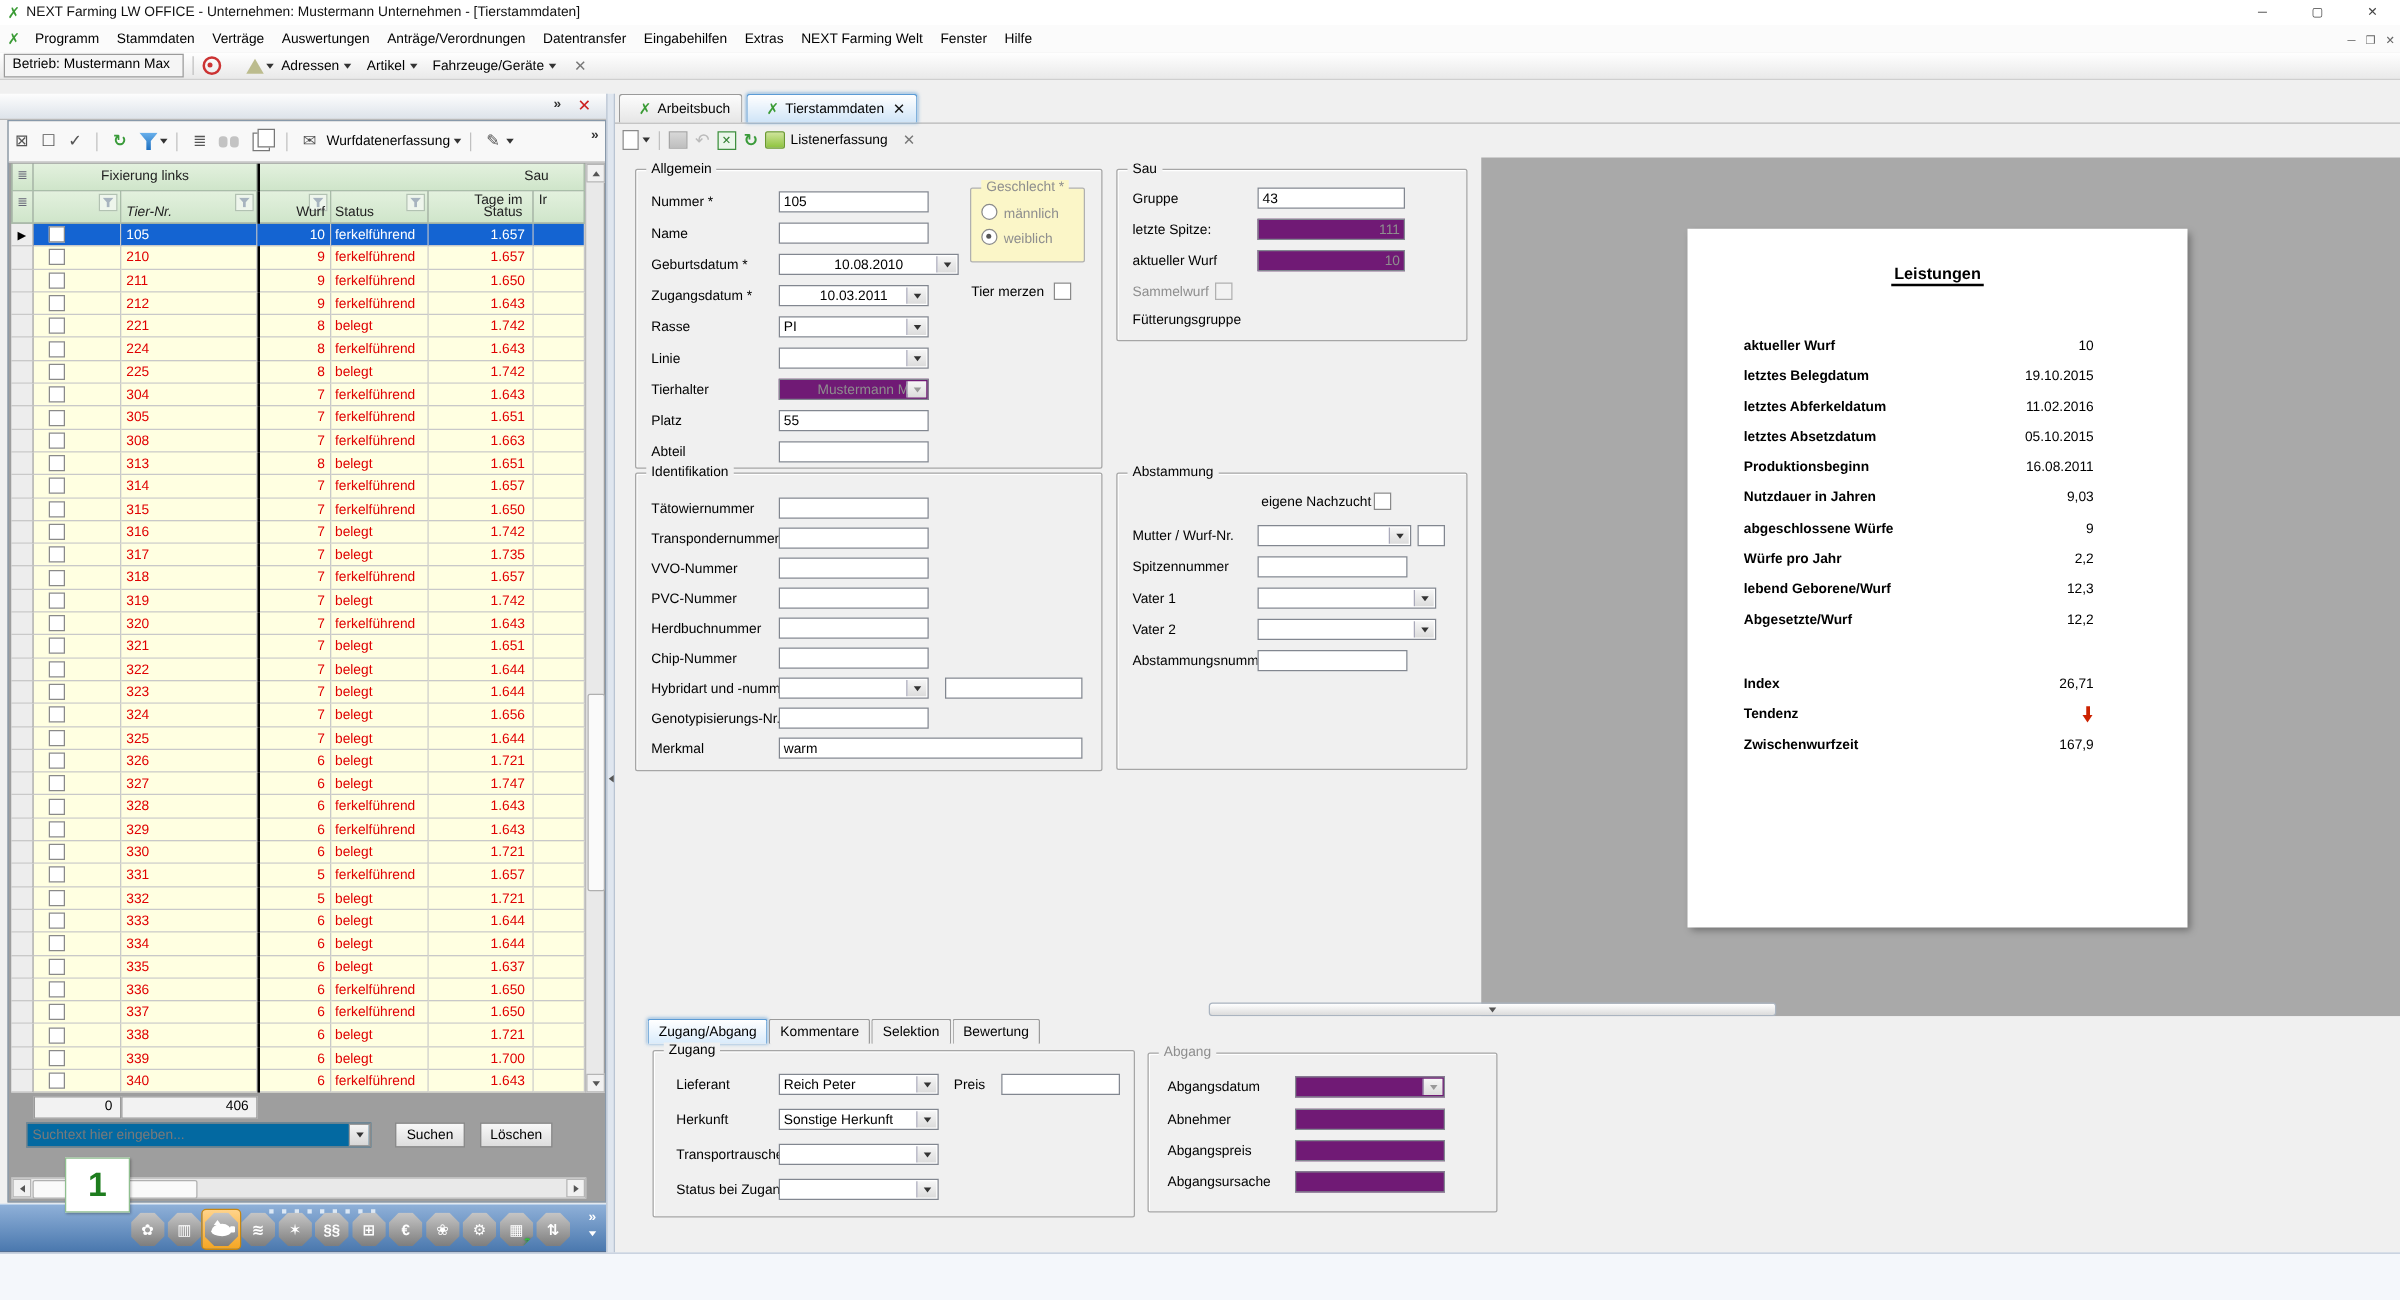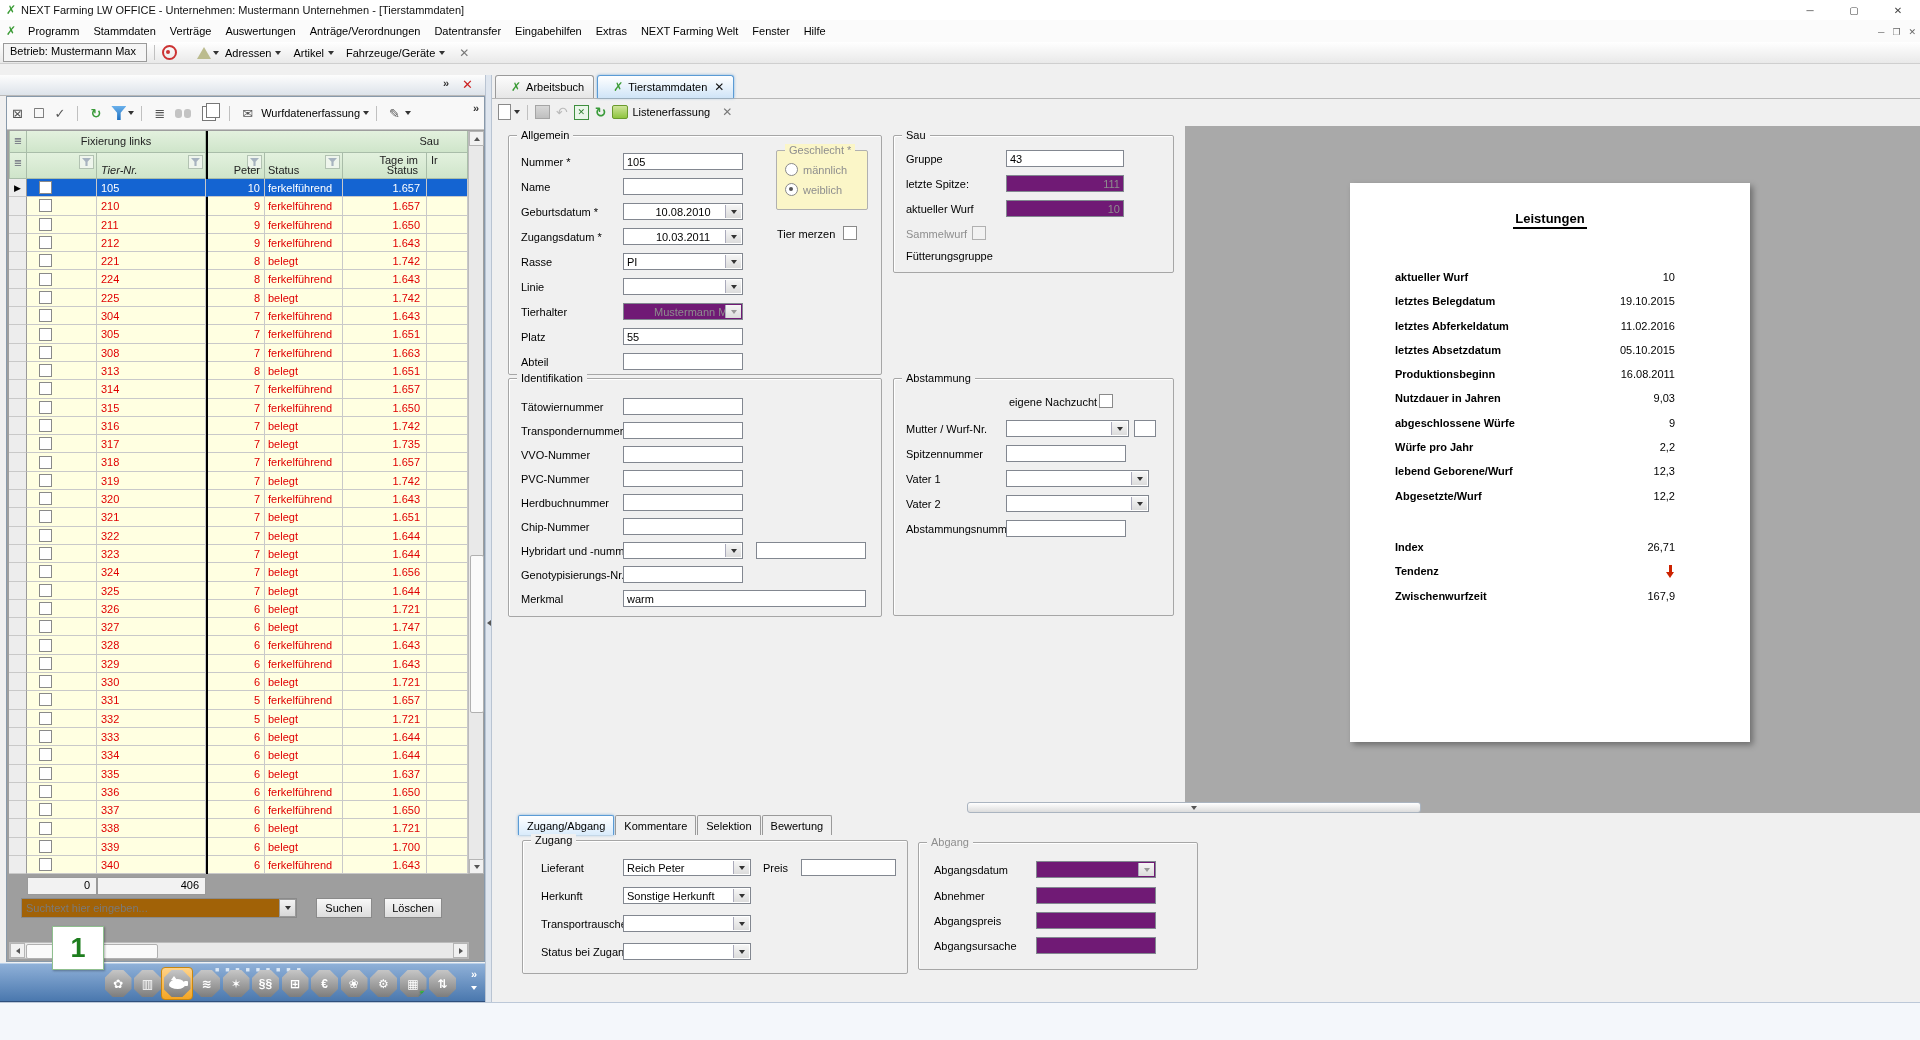--- a/index.html
+++ b/index.html
@@ -60,21 +60,21 @@
   .c.nr{width:109px;padding-left:4px;}
   .c.dv{width:2px;background:#000;border:none;}
   .c.wu{width:57px;text-align:right;padding-right:4px;}
   .c.st{width:78px;padding-left:3px;}
   .c.tg{width:84px;text-align:right;padding-right:6px;}
   .c.ir{width:41px;}
   .grow.sel .c{background:#1464d2;color:#fff;}
   .grow.sel .c.ind{background:#ededed;color:#000;}
   
   .sumbox{position:absolute;height:18px;background:#f2f2f2;border:1px solid #9a9a9a;box-sizing:border-box;text-align:right;padding:1px 6px 0 0;}
-  .search-input{position:absolute;left:14px;top:801px;width:276px;height:20px;box-sizing:border-box;border:1px solid #8a8a8a;background:#a16207;font-family:inherit;font-size:11px;padding:0 18px 0 4px;}
+  .search-input{position:absolute;left:14px;top:801px;width:276px;height:20px;box-sizing:border-box;border:1px solid #8a8a8a;background:#0369a1;font-family:inherit;font-size:11px;padding:0 18px 0 4px;}
   .search-input::placeholder{color:#7a7a7a;opacity:1;}
   .search-dd{position:absolute;left:272px;top:802px;width:17px;height:18px;background:linear-gradient(#f4f4f4,#d8d8d8);border:1px solid #9a9a9a;box-sizing:border-box;display:flex;align-items:center;justify-content:center;}
   .btn{position:absolute;height:20px;background:linear-gradient(#f8f8f8,#dddddd);border:1px solid #8a8a8a;box-sizing:border-box;text-align:center;line-height:18px;}
   .vscroll{position:absolute;left:461px;top:34px;width:15px;height:743px;background:#e9e9e9;border-left:1px solid #bbb;box-sizing:border-box;}
   .sb-btn{position:absolute;left:0;width:15px;height:15px;background:#f1f1f1;border:1px solid #b5b5b5;box-sizing:border-box;display:flex;align-items:center;justify-content:center;}
   .tri-up{width:0;height:0;border-left:3.5px solid transparent;border-right:3.5px solid transparent;border-bottom:4px solid #555;}
   .tri-down{width:0;height:0;border-left:3.5px solid transparent;border-right:3.5px solid transparent;border-top:4px solid #555;}
   .tri-left{width:0;height:0;border-top:3.5px solid transparent;border-bottom:3.5px solid transparent;border-right:4px solid #555;}
   .tri-right{width:0;height:0;border-top:3.5px solid transparent;border-bottom:3.5px solid transparent;border-left:4px solid #555;}
   .vthumb{position:absolute;left:1px;width:12px;background:#fafafa;border:1px solid #b0b0b0;border-radius:2px;}
@@ -242,21 +242,21 @@
           <span class="funnel-s-box">
               <span class="funnel-s"></span>
             </span>
           <span style="position:absolute;left:4px;bottom:2px;">Tier-Nr.</span>
         </div>
         <div class="gh-cell colh blackdiv" style="width:2px;border:none;"></div>
         <div class="gh-cell colh" style="width:57px;">
           <span class="funnel-s-box">
               <span class="funnel-s"></span>
             </span>
-          <span style="position:absolute;right:4px;bottom:2px;">Peter</span>
+          <span style="position:absolute;right:4px;bottom:2px;">Wurf</span>
         </div>
         <div class="gh-cell colh" style="width:78px;">
           <span class="funnel-s-box">
               <span class="funnel-s"></span>
             </span>
           <span style="position:absolute;left:3px;bottom:2px;">Status</span>
         </div>
         <div class="gh-cell colh" style="width:84px;">
           <span style="position:absolute;right:8px;top:1px;">Tage im</span>
           <span style="position:absolute;right:8px;bottom:2px;">Status</span>
@@ -838,21 +838,21 @@
     <span class="icon-x-gray">✕</span>
   </div>
 
   <div class="gbox" style="left:508px;top:135px;width:372px;height:238px;">
     <span class="gleg">Allgemein</span>
     <span class="flabel" style="left:12px;top:20px;">Nummer *</span>
     <div class="tb" style="left:114px;top:17px;width:120px;">105</div>
     <span class="flabel" style="left:12px;top:45px;">Name</span>
     <div class="tb" style="left:114px;top:42px;width:120px;"></div>
     <span class="flabel" style="left:12px;top:70px;">Geburtsdatum *</span>
-    <div class="tb ctr" style="left:114px;top:67px;width:120px;"><span>10.08.2010</span><span class="dd">
+    <div class="tb ctr" style="left:114px;top:67px;width:144px;"><span>10.08.2010</span><span class="dd">
           <span class="caret"></span>
         </span></div>
     <span class="flabel" style="left:12px;top:95px;">Zugangsdatum *</span>
     <div class="tb ctr" style="left:114px;top:92px;width:120px;"><span>10.03.2011</span><span class="dd">
           <span class="caret"></span>
         </span></div>
     <span class="flabel" style="left:12px;top:120px;">Rasse</span>
     <div class="tb" style="left:114px;top:117px;width:120px;"><span>PI</span><span class="dd">
           <span class="caret"></span>
         </span></div>

